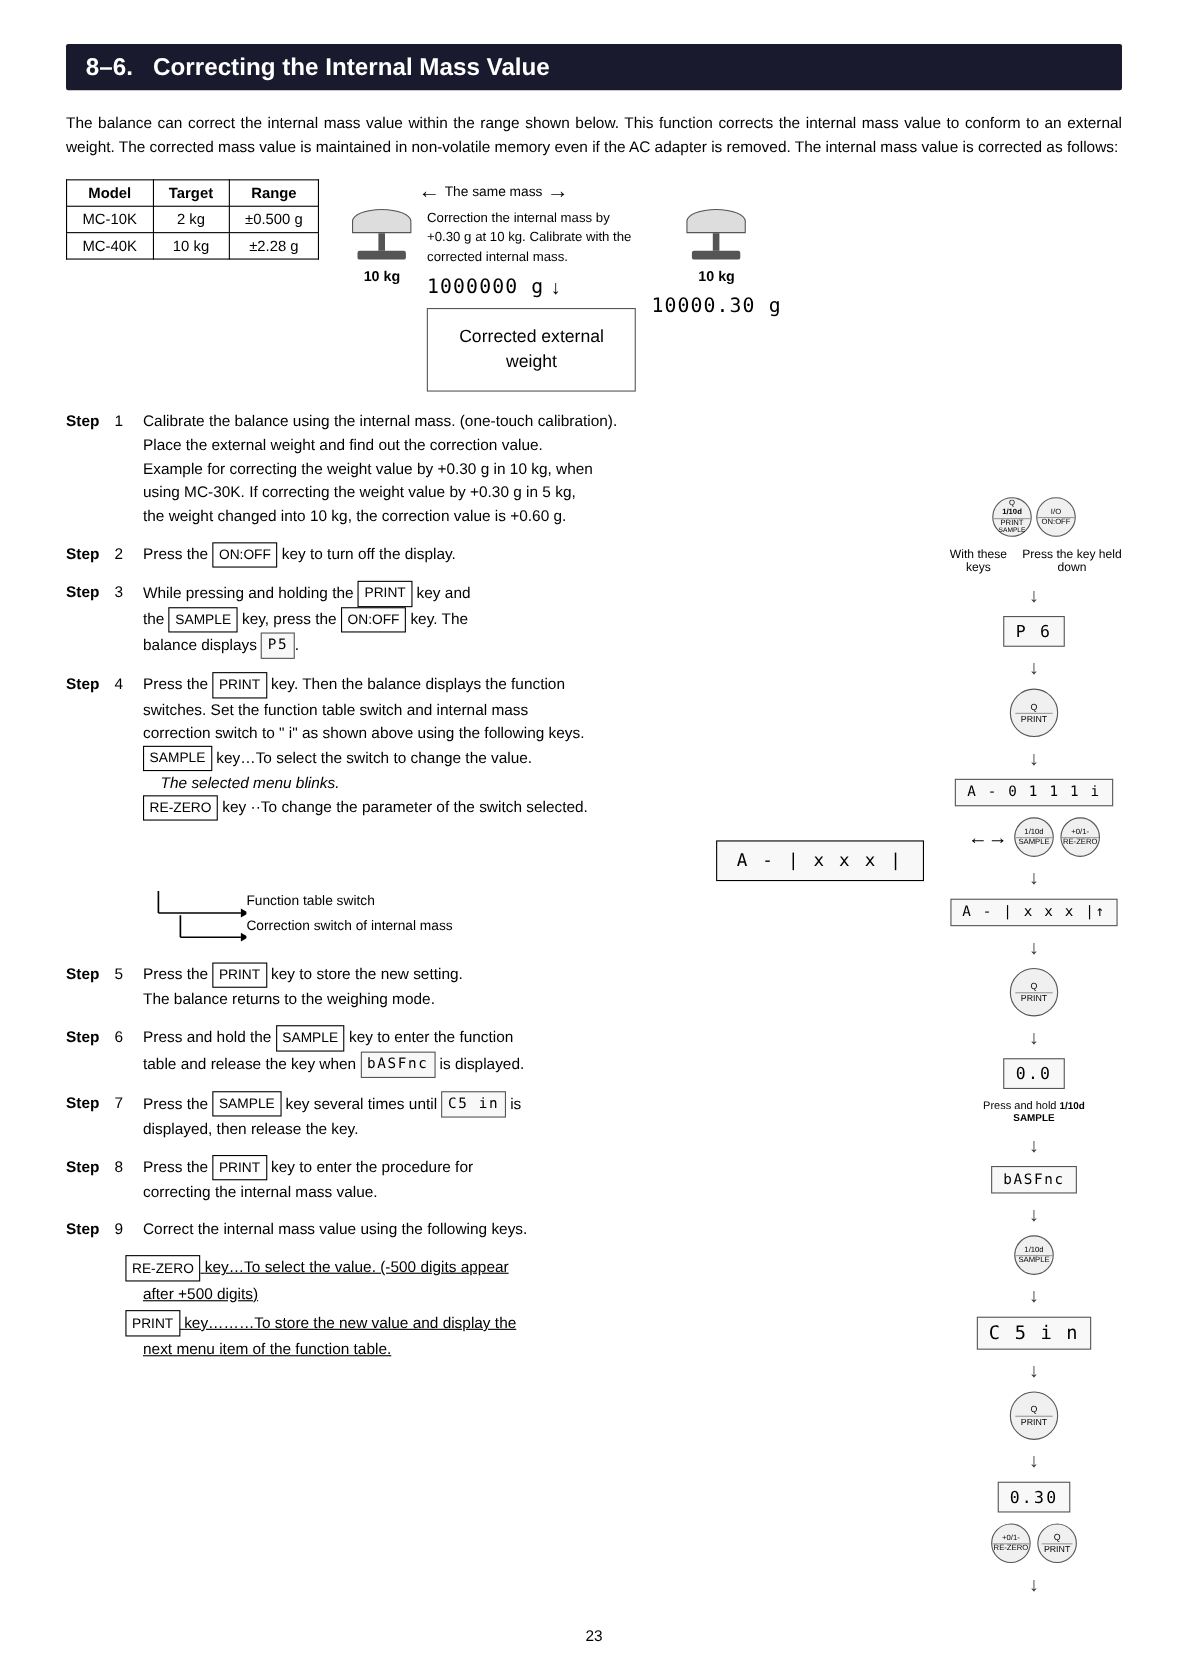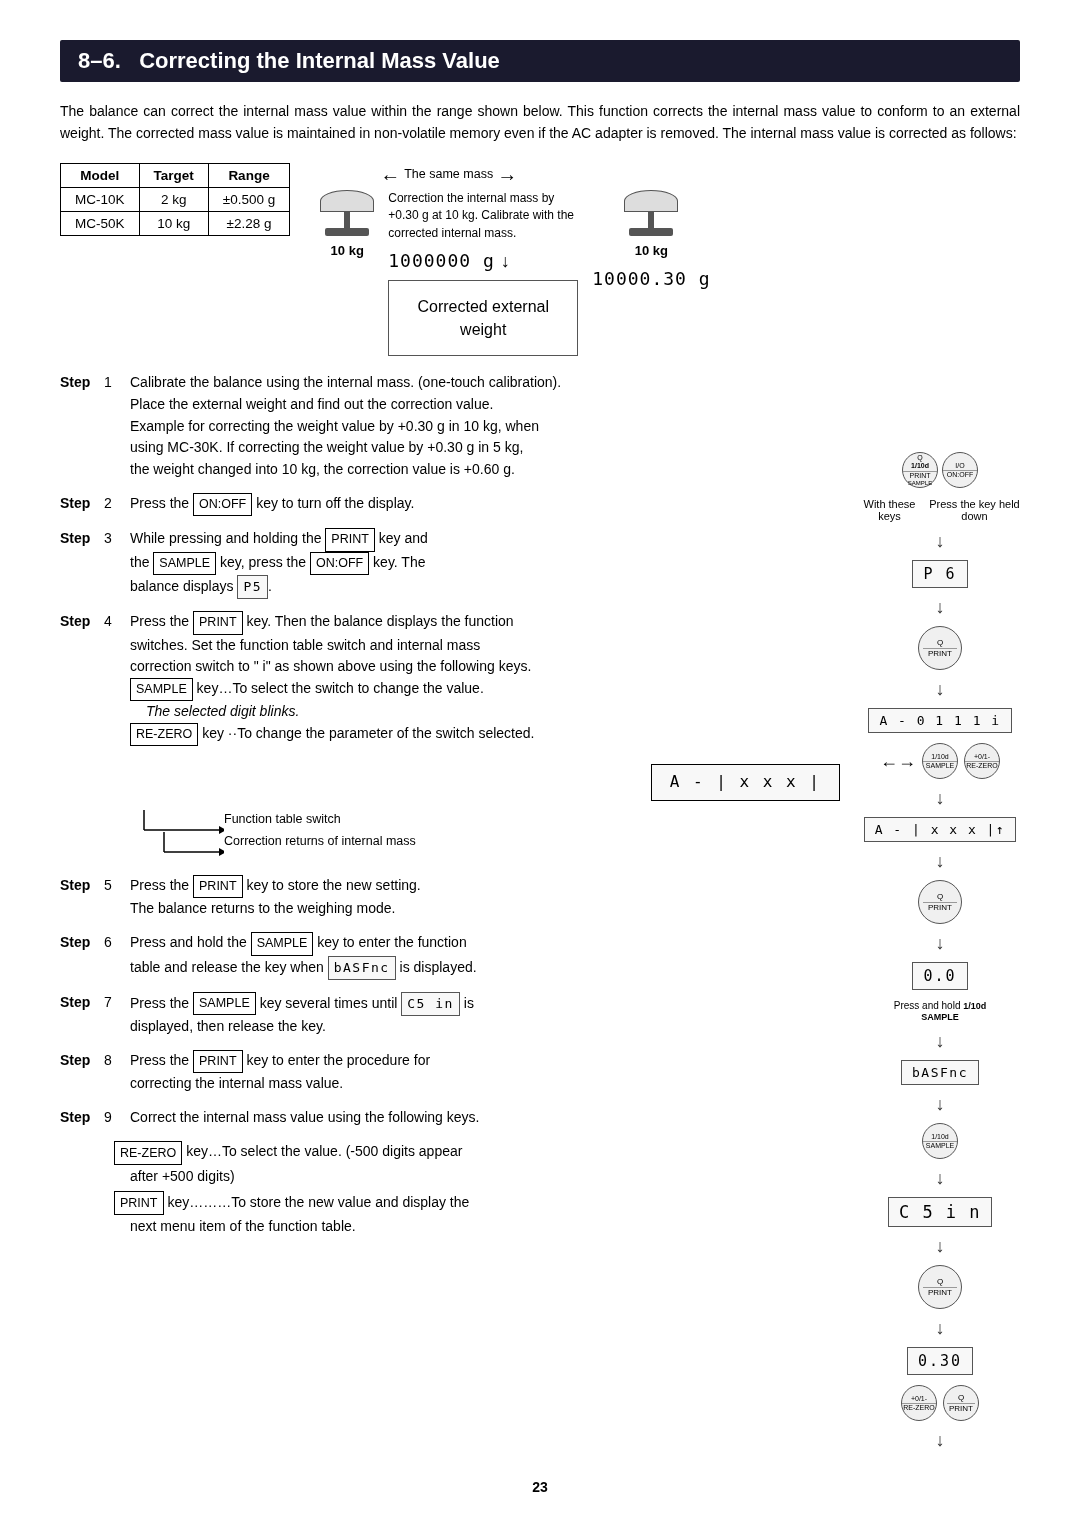--- a/index.html
+++ b/index.html
@@ -153,21 +153,20 @@
       justify-content: center;
       font-size: 8px;
       text-align: center;
       line-height: 1.2;
       background: #f0f0f0;
     }
     .page-num {
       text-align: center;
       margin-top: 30px;
       font-size: 14px;
-      font-weight: bold;
     }
     .weight-display {
       font-family: monospace;
       font-size: 18px;
       letter-spacing: 1px;
     }
     .diagram-col {
       display: flex;
       flex-direction: column;
       align-items: center;
@@ -194,21 +193,21 @@
         <th>Range</th>
       </tr>
     </thead>
     <tbody>
       <tr>
         <td>MC-10K</td>
         <td>2 kg</td>
         <td>±0.500 g</td>
       </tr>
       <tr>
-        <td>MC-50K</td>
+        <td>MC-40K</td>
         <td>10 kg</td>
         <td>±2.28 g</td>
       </tr>
     </tbody>
   </table>
 
   <div style="display:flex; flex-direction:column; gap:4px;">
 
     <div style="display:flex; align-items:center; gap:0; margin-left:60px;">
       <span style="font-size:20px;">←</span>
@@ -281,21 +280,21 @@
     </div>
 
     <div class="step-row" style="flex-direction:column;">
       <div style="display:flex;gap:8px;">
         <span class="step-label">Step</span>
         <span class="step-num">4</span>
         <span>Press the <span class="key-box">PRINT</span> key. Then the balance displays the function<br>
           switches. Set the function table switch and internal mass<br>
           correction switch to " i" as shown above using the following keys.<br>
           <span class="key-box">SAMPLE</span> key…To select the switch to change the value.<br>
-          <span style="margin-left:16px;font-style:italic;">The selected digit blinks.</span><br>
+          <span style="margin-left:16px;font-style:italic;">The selected menu blinks.</span><br>
           <span class="key-box">RE-ZERO</span> key ··To change the parameter of the switch selected.
         </span>
       </div>
 
       <div style="margin:10px 0 6px 54px; position:relative; display:inline-block;text-align:right;">
         <div class="switch-box">
           <span>A - | x x x |</span>
         </div>
         
         <div style="position:relative; margin-top:4px; margin-left:20px;">
@@ -306,21 +305,21 @@
               <polygon points="85,21 85,29 92,25" fill="#000"></polygon>
             </svg>
             <span style="font-size:12.5px;">Function table switch</span>
           </div>
           <div style="display:flex; align-items:center; gap:0; margin-top:-8px;">
             <svg width="90" height="30">
               <line x1="30" y1="5" x2="30" y2="25" stroke="#000" stroke-width="1.5"></line>
               <line x1="30" y1="25" x2="85" y2="25" stroke="#000" stroke-width="1.5"></line>
               <polygon points="85,21 85,29 92,25" fill="#000"></polygon>
             </svg>
-            <span style="font-size:12.5px;">Correction returns of internal mass</span>
+            <span style="font-size:12.5px;">Correction switch of internal mass</span>
           </div>
         </div>
       </div>
     </div>
 
     <div class="step-row">
       <span class="step-label">Step</span>
       <span class="step-num">5</span>
       <span>Press the <span class="key-box">PRINT</span> key to store the new setting.<br>
         The balance returns to the weighing mode.
@@ -350,21 +349,21 @@
         correcting the internal mass value.
       </span>
     </div>
 
     <div class="step-row" style="flex-direction:column;">
       <div style="display:flex;gap:8px;">
         <span class="step-label">Step</span>
         <span class="step-num">9</span>
         <span>Correct the internal mass value using the following keys.</span>
       </div>
-      <div style="margin-left:54px; margin-top:4px; line-height:1.6;">
+      <div style="margin-left:54px; margin-top:4px; line-height:1.6;text-decoration:underline;">
         <div>
           <span class="key-box">RE-ZERO</span>
           <span> key…To select the value. (-500 digits appear<br>
           <span style="margin-left:16px;">after +500 digits)</span></span>
         </div>
         <div style="margin-top:4px;">
           <span class="key-box">PRINT</span>
           <span> key………To store the new value and display the<br>
           <span style="margin-left:16px;">next menu item of the function table.</span></span>
         </div>

